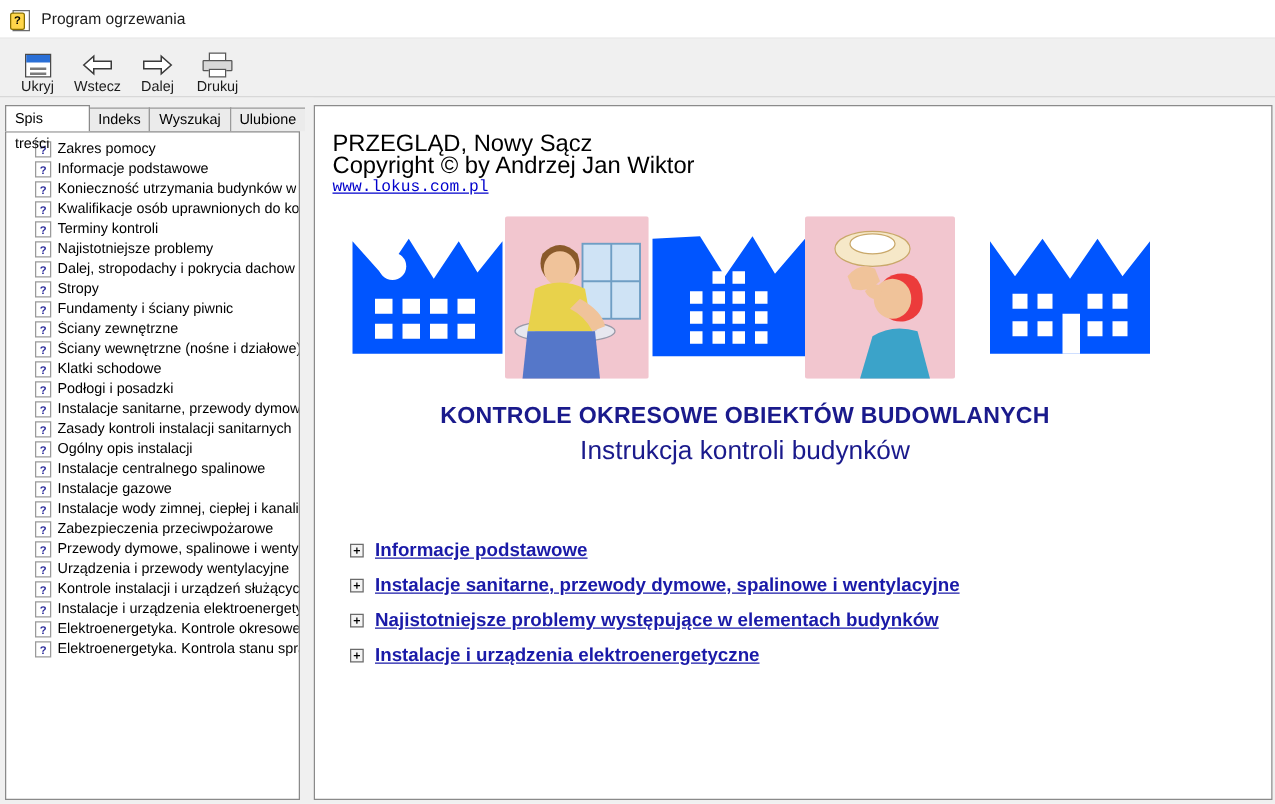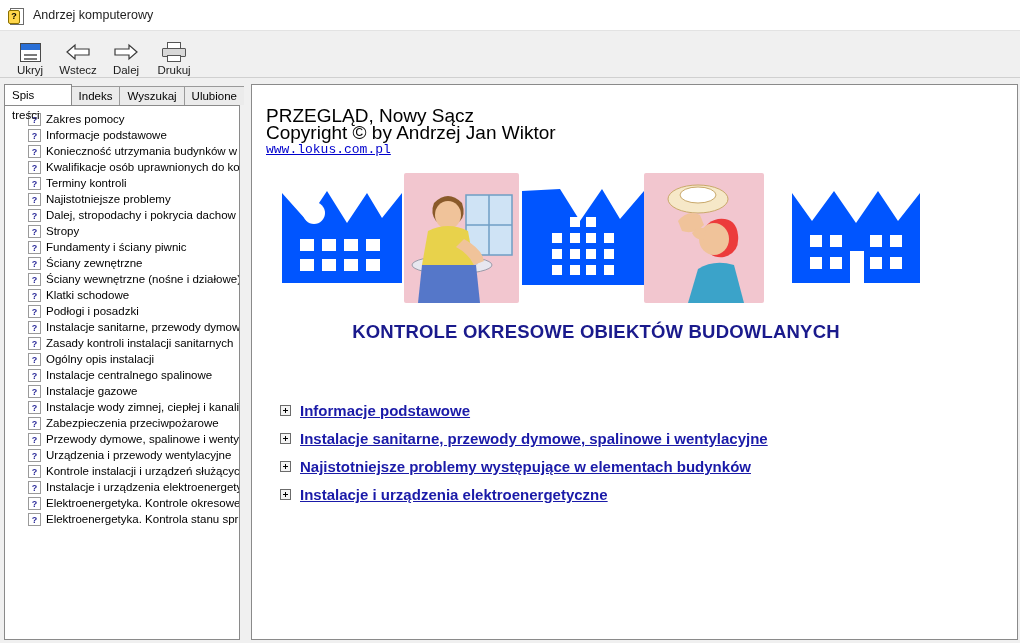--- a/index.html
+++ b/index.html
@@ -353,21 +353,21 @@
 </head>
 <body>
 
 <div class="app">
 
   <div class="titlebar">
     <div class="app-icon">
       <div class="page"></div>
       <div class="qmark">?</div>
     </div>
-    <div class="title-text">Andrzej komputerowy</div>
+    <div class="title-text">Program ogrzewania</div>
   </div>
 
   <div class="toolbar">
 
     <div class="tb-btn">
       <div class="tb-icon">
         <div class="icon-hide"></div>
       </div>
       <div class="tb-label">Ukryj</div>
     </div>
@@ -632,20 +632,21 @@
               <rect x="24" y="84" width="12" height="12"></rect>
               <rect x="44" y="84" width="12" height="12"></rect>
               <rect x="84" y="84" width="12" height="12"></rect>
               <rect x="104" y="84" width="12" height="12"></rect>
               <rect x="64" y="78" width="14" height="32"></rect>
             </g>
           </svg>
         </div>
 
         <div class="title-main">KONTROLE OKRESOWE OBIEKTÓW BUDOWLANYCH</div>
+        <div class="title-sub">Instrukcja kontroli budynków</div>
 
         <div class="links">
           <div class="link-row">
             <span class="plusbox"></span>
             <span class="link-text">Informacje podstawowe</span>
           </div>
           <div class="link-row">
             <span class="plusbox"></span>
             <span class="link-text">Instalacje sanitarne, przewody dymowe, spalinowe i wentylacyjne</span>
           </div>

